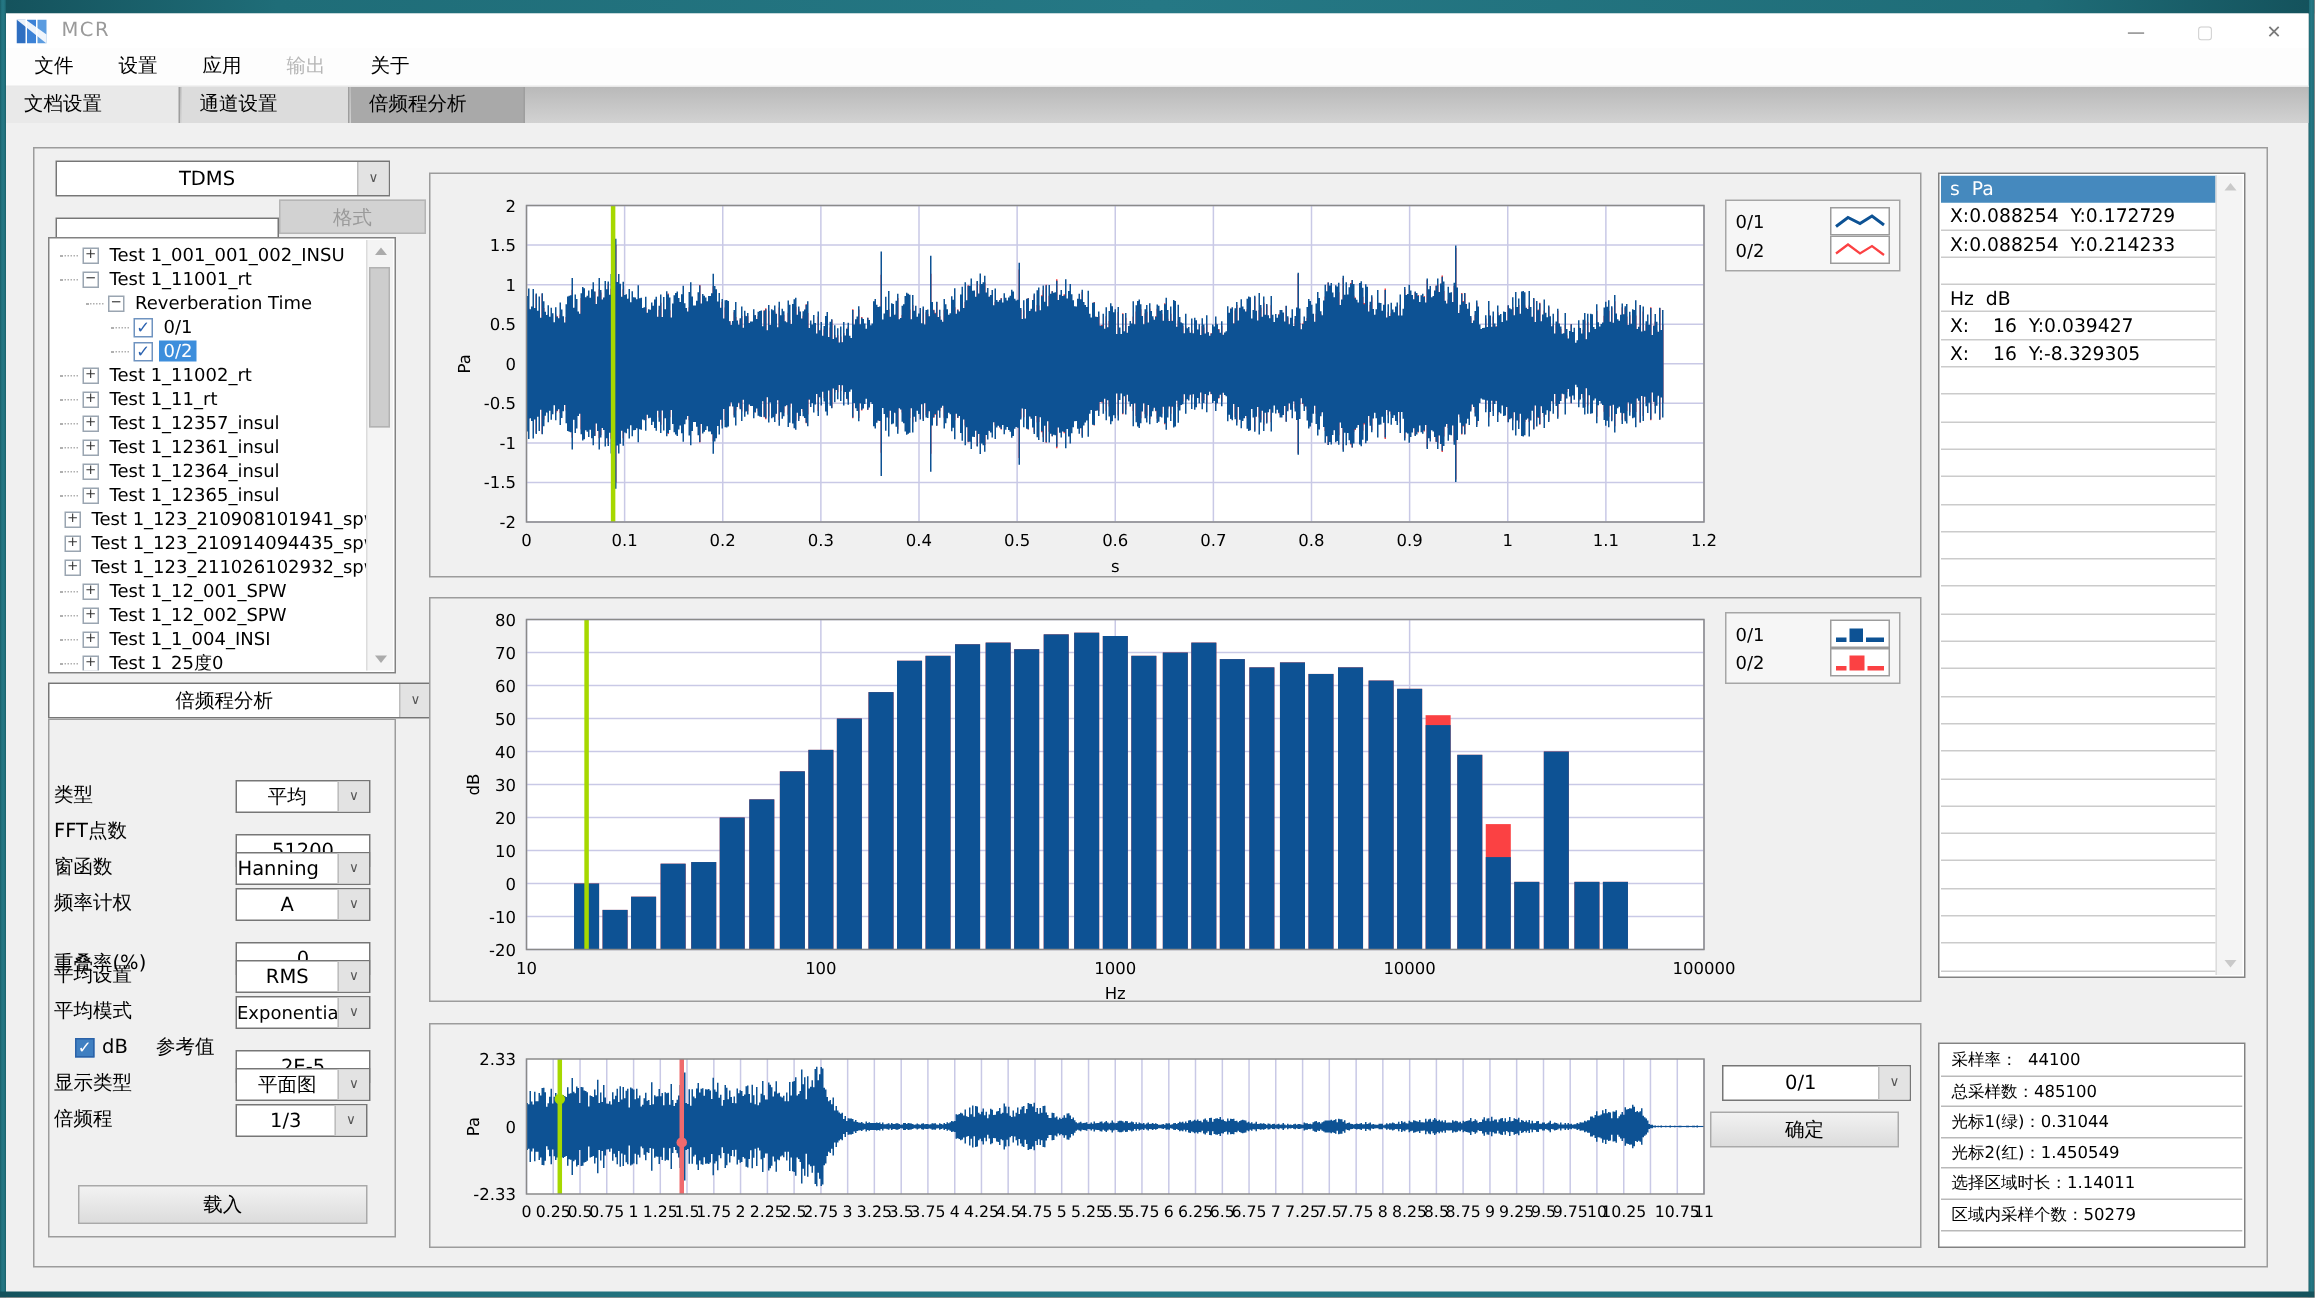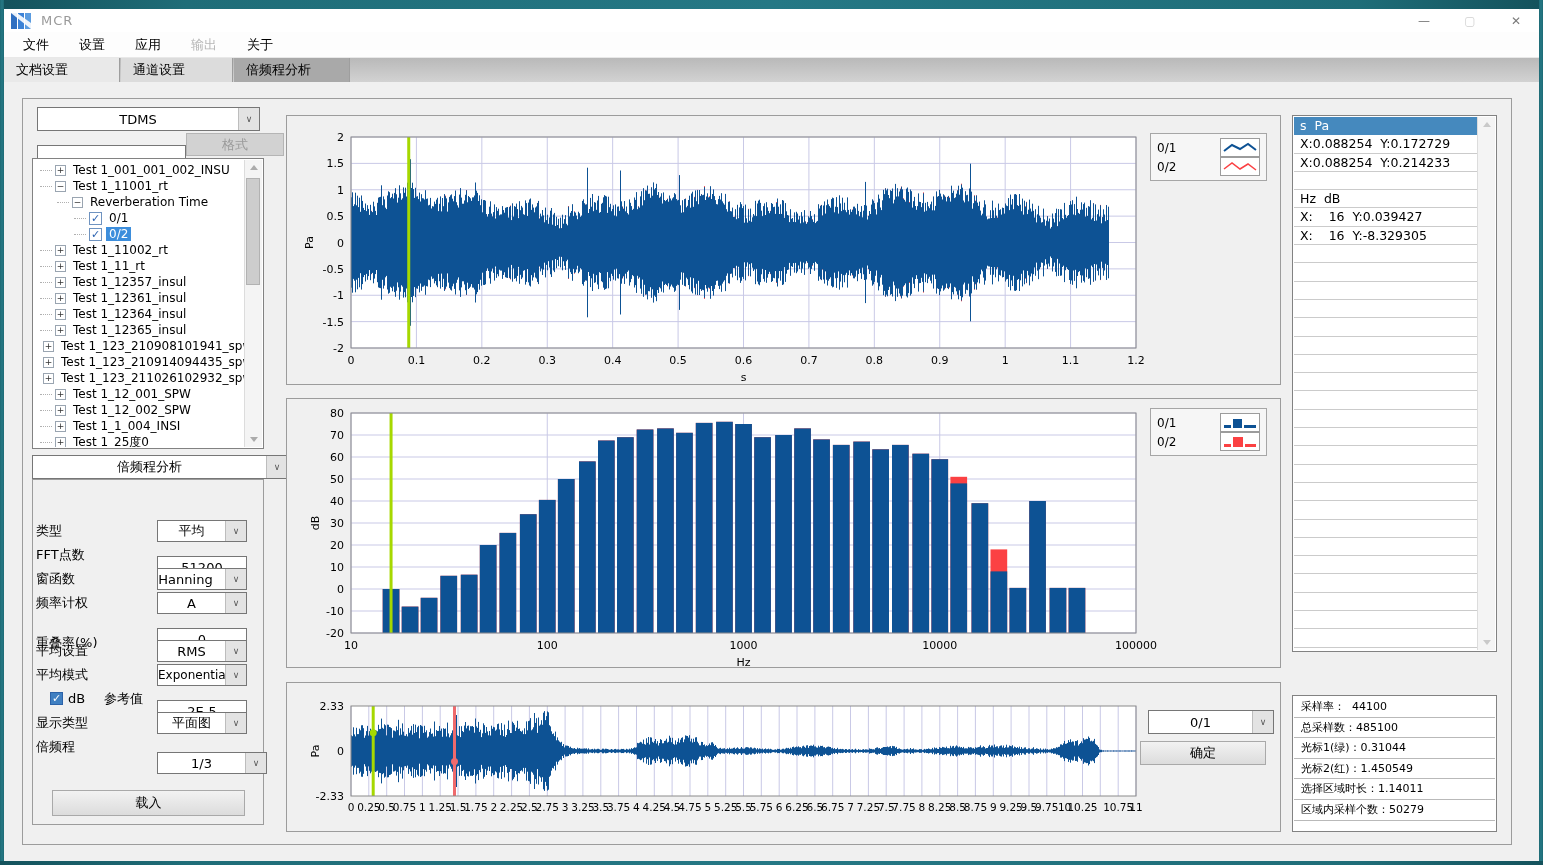--- a/index.html
+++ b/index.html
@@ -242,21 +242,21 @@
   <div class="formcb" style="left:50px;top:692px;">✓</div>
   <span class="flabel" style="left:68px;top:688px;">dB</span>
   <span class="flabel" style="left:104px;top:688px;">参考值</span>
   <div class="inputbox" style="left:157px;top:688px;width:90px;height:22px;">2E-5</div>
   <span class="flabel" style="top:712px;">显示类型</span>
   <div class="sel" style="left:157px;top:712px;width:90px;height:22px;">
     <span class="val">平面图</span>
       <span class="arrow">∨</span>
     </div>
   <span class="flabel" style="top:736px;">倍频程</span>
-  <div class="sel" style="left:157px;top:752px;width:110px;height:22px;">
+  <div class="sel" style="left:157px;top:736px;width:88px;height:22px;">
     <span class="val">1/3</span>
       <span class="arrow">∨</span>
     </div>
   <div class="btn" style="left:52px;top:790px;width:193px;height:26px;">载入</div>
 
   <div class="groupbox" style="left:286px;top:115px;width:995px;height:270px;">
     <div class="chartsvg" id="chart-top"><svg width="995" height="270" xmlns="http://www.w3.org/2000/svg">
           <rect x="64" y="21" width="785" height="211" fill="#fff"></rect>
           <line x1="64" y1="21" x2="64" y2="232" stroke="#c9c9e6"></line>
           <line x1="129.41666666666669" y1="21" x2="129.41666666666669" y2="232" stroke="#c9c9e6"></line>

